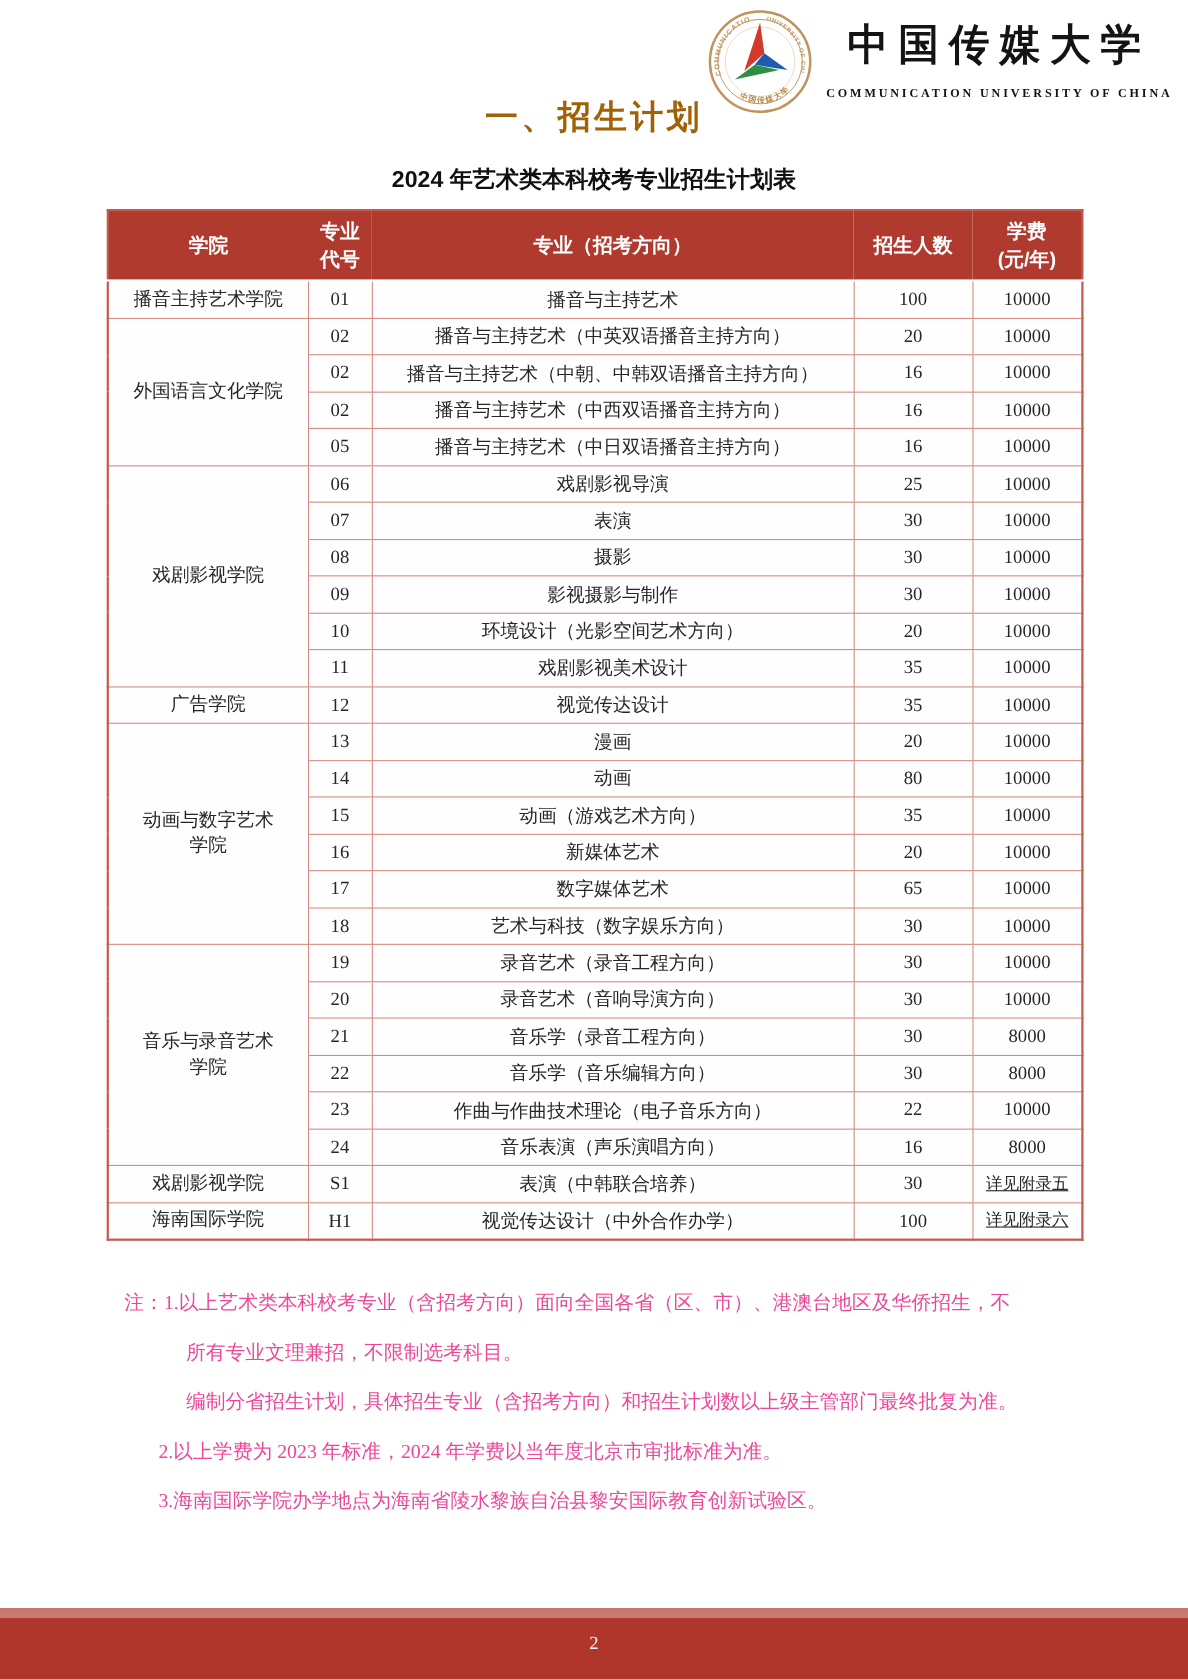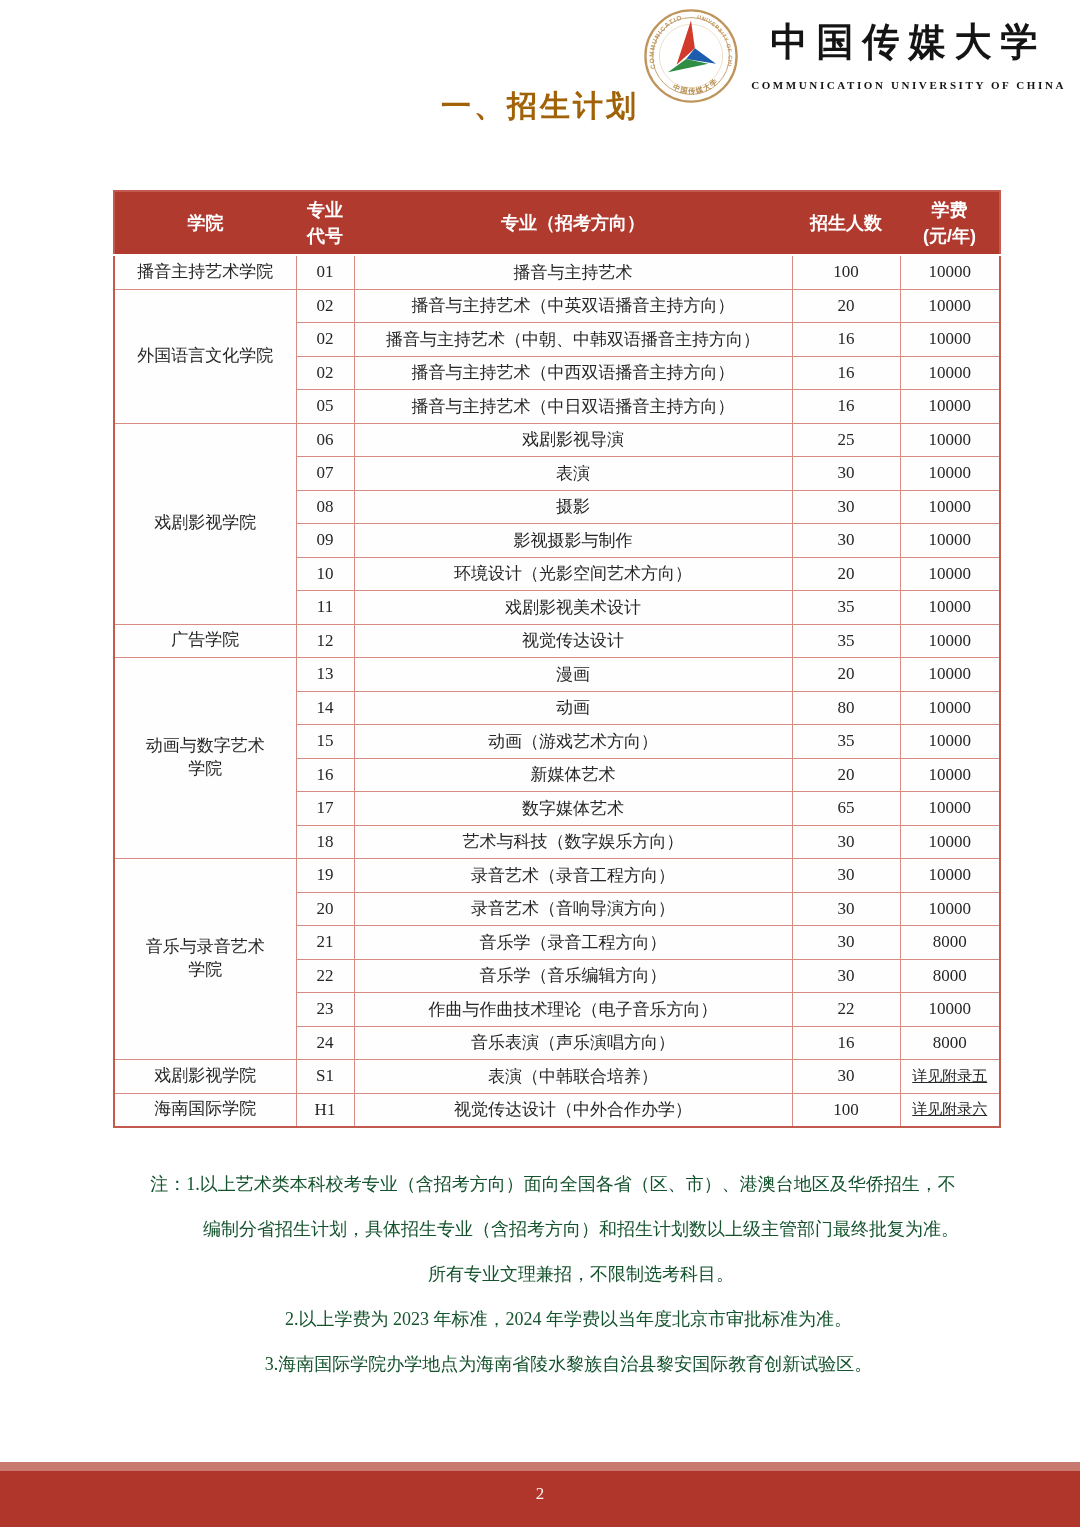--- a/index.html
+++ b/index.html
@@ -40,21 +40,21 @@
   }
   .table-title{
     position:absolute;top:149px;left:0;width:100%;
     text-align:center;
     font-family:"Liberation Sans","DejaVu Sans",sans-serif;
     font-weight:bold;font-size:21px;color:#101010;
   }
 
   
   table.plan{
-    position:absolute;left:113px;top:190px;
+    position:absolute;left:97px;top:190px;
     width:886px;border-collapse:collapse;table-layout:fixed;
     border:2px solid #c35a4f;
   }
   .plan col.c-college{width:182px;}
   .plan col.c-code{width:58px;}
   .plan col.c-major{width:438px;}
   .plan col.c-count{width:108px;}
   .plan col.c-fee{width:100px;}
   .plan th{
     background:#b13a2f;color:#ffffff;
@@ -68,21 +68,21 @@
     font-size:17px;text-align:center;vertical-align:middle;
     color:#262626;background:#fffefe;
     border:1.6px solid #d88b82;
   }
   .plan td.college{white-space:pre-line;line-height:1.35;}
   .plan td.fee-text{font-size:15px;text-decoration:underline;}
 
   
   .notes{
     position:absolute;left:113px;top:1162px;width:880px;
-    font-size:18px;color:#14532d;text-align:center;
+    font-size:18px;color:#ec4899;
   }
   .note-line{line-height:45px;height:45px;white-space:nowrap;}
   .note-line.indent-1{padding-left:31px;}
   .note-line.indent-2{padding-left:56px;}
 
   
   .footer{
     position:absolute;left:0;bottom:0;width:1080px;height:65px;
     background:#b0352a;
   }
@@ -121,20 +121,21 @@
         <textPath href="#arcB" startOffset="8">中国传媒大学</textPath>
       </text>
     </svg>
     <div class="logo-text">
       <div class="logo-cn">中国传媒大学</div>
       <div class="logo-en">COMMUNICATION  UNIVERSITY  OF  CHINA</div>
     </div>
   </div>
 
   <div class="section-title">一、招生计划</div>
+  <div class="table-title">2024 年艺术类本科校考专业招生计划表</div>
 
   <table class="plan">
     <colgroup>
       <col class="c-college">
         <col class="c-code">
         <col class="c-major">
         <col class="c-count">
         <col class="c-fee">
     </colgroup>
     <thead>
@@ -313,22 +314,22 @@
           <td>H1</td>
           <td>视觉传达设计（中外合作办学）</td>
           <td>100</td>
           <td class="fee-text">详见附录六</td>
         </tr>
       </tbody>
   </table>
 
   <div class="notes">
       <div class="note-line indent-0">注：1.以上艺术类本科校考专业（含招考方向）面向全国各省（区、市）、港澳台地区及华侨招生，不</div>
+      <div class="note-line indent-2">所有专业文理兼招，不限制选考科目。</div>
       <div class="note-line indent-2">编制分省招生计划，具体招生专业（含招考方向）和招生计划数以上级主管部门最终批复为准。</div>
-      <div class="note-line indent-2">所有专业文理兼招，不限制选考科目。</div>
       <div class="note-line indent-1">2.以上学费为 2023 年标准，2024 年学费以当年度北京市审批标准为准。</div>
       <div class="note-line indent-1">3.海南国际学院办学地点为海南省陵水黎族自治县黎安国际教育创新试验区。</div>
     </div>
 
   <div class="footer">
     <div class="footer-strip"></div>
     <div class="footer-num">2</div>
   </div>
 
 </div>

